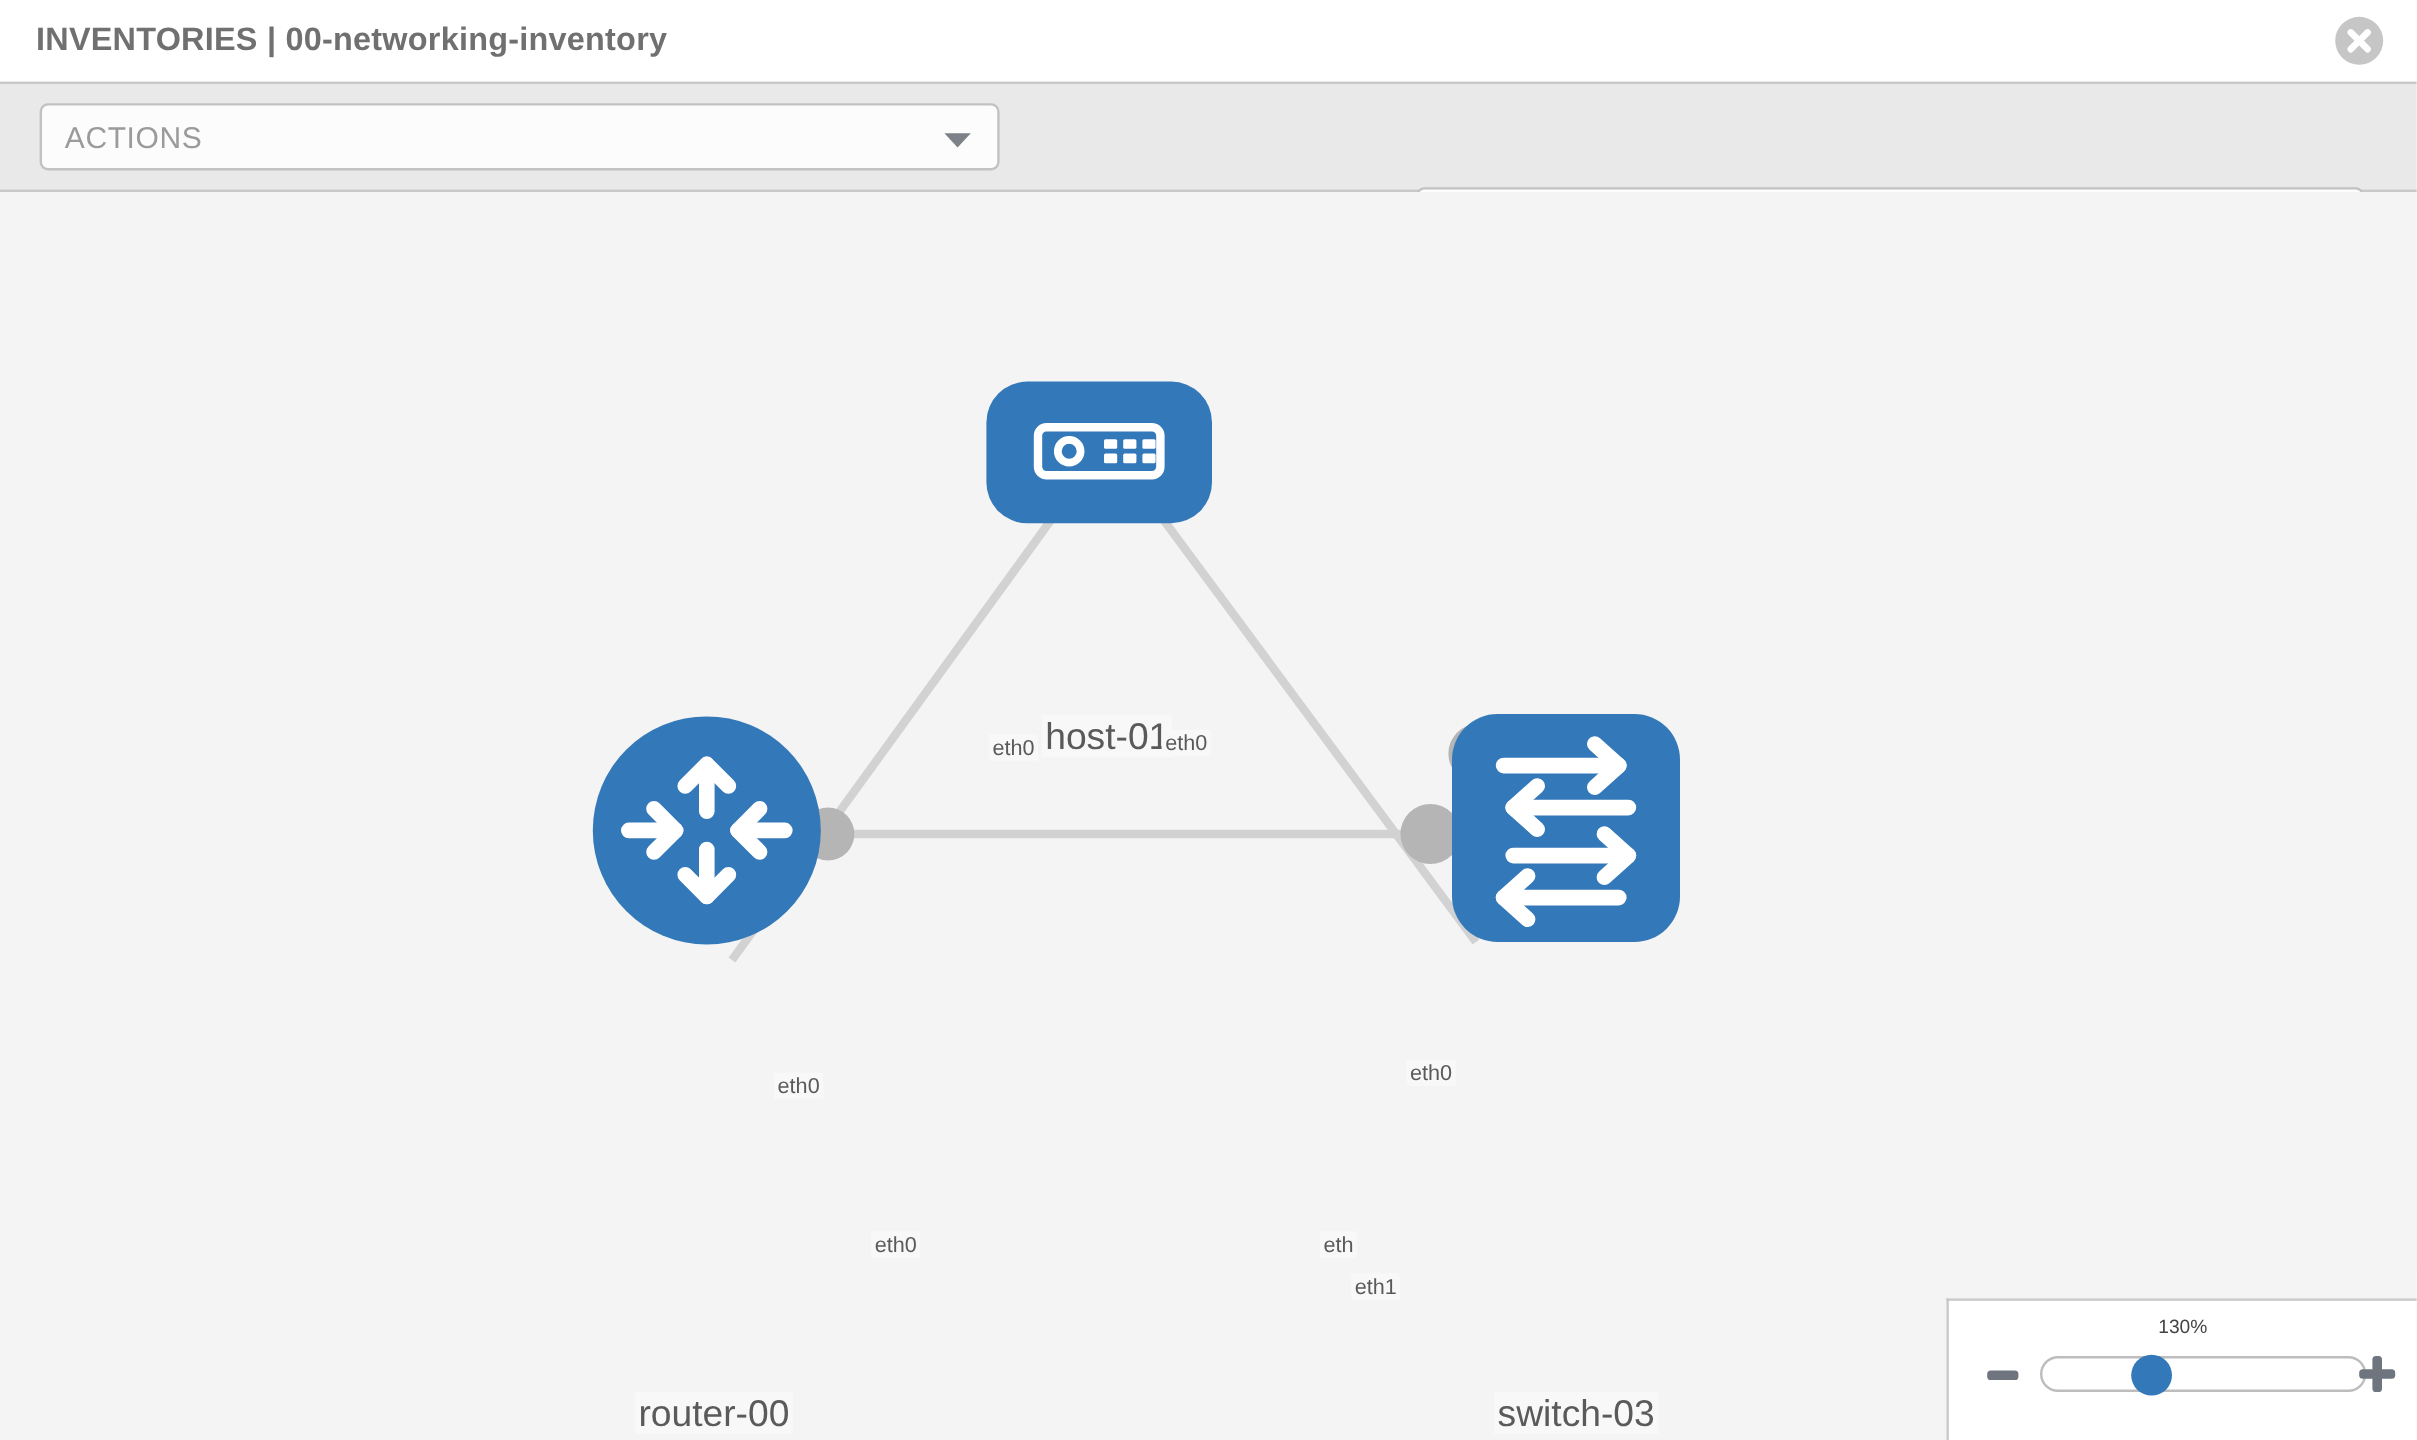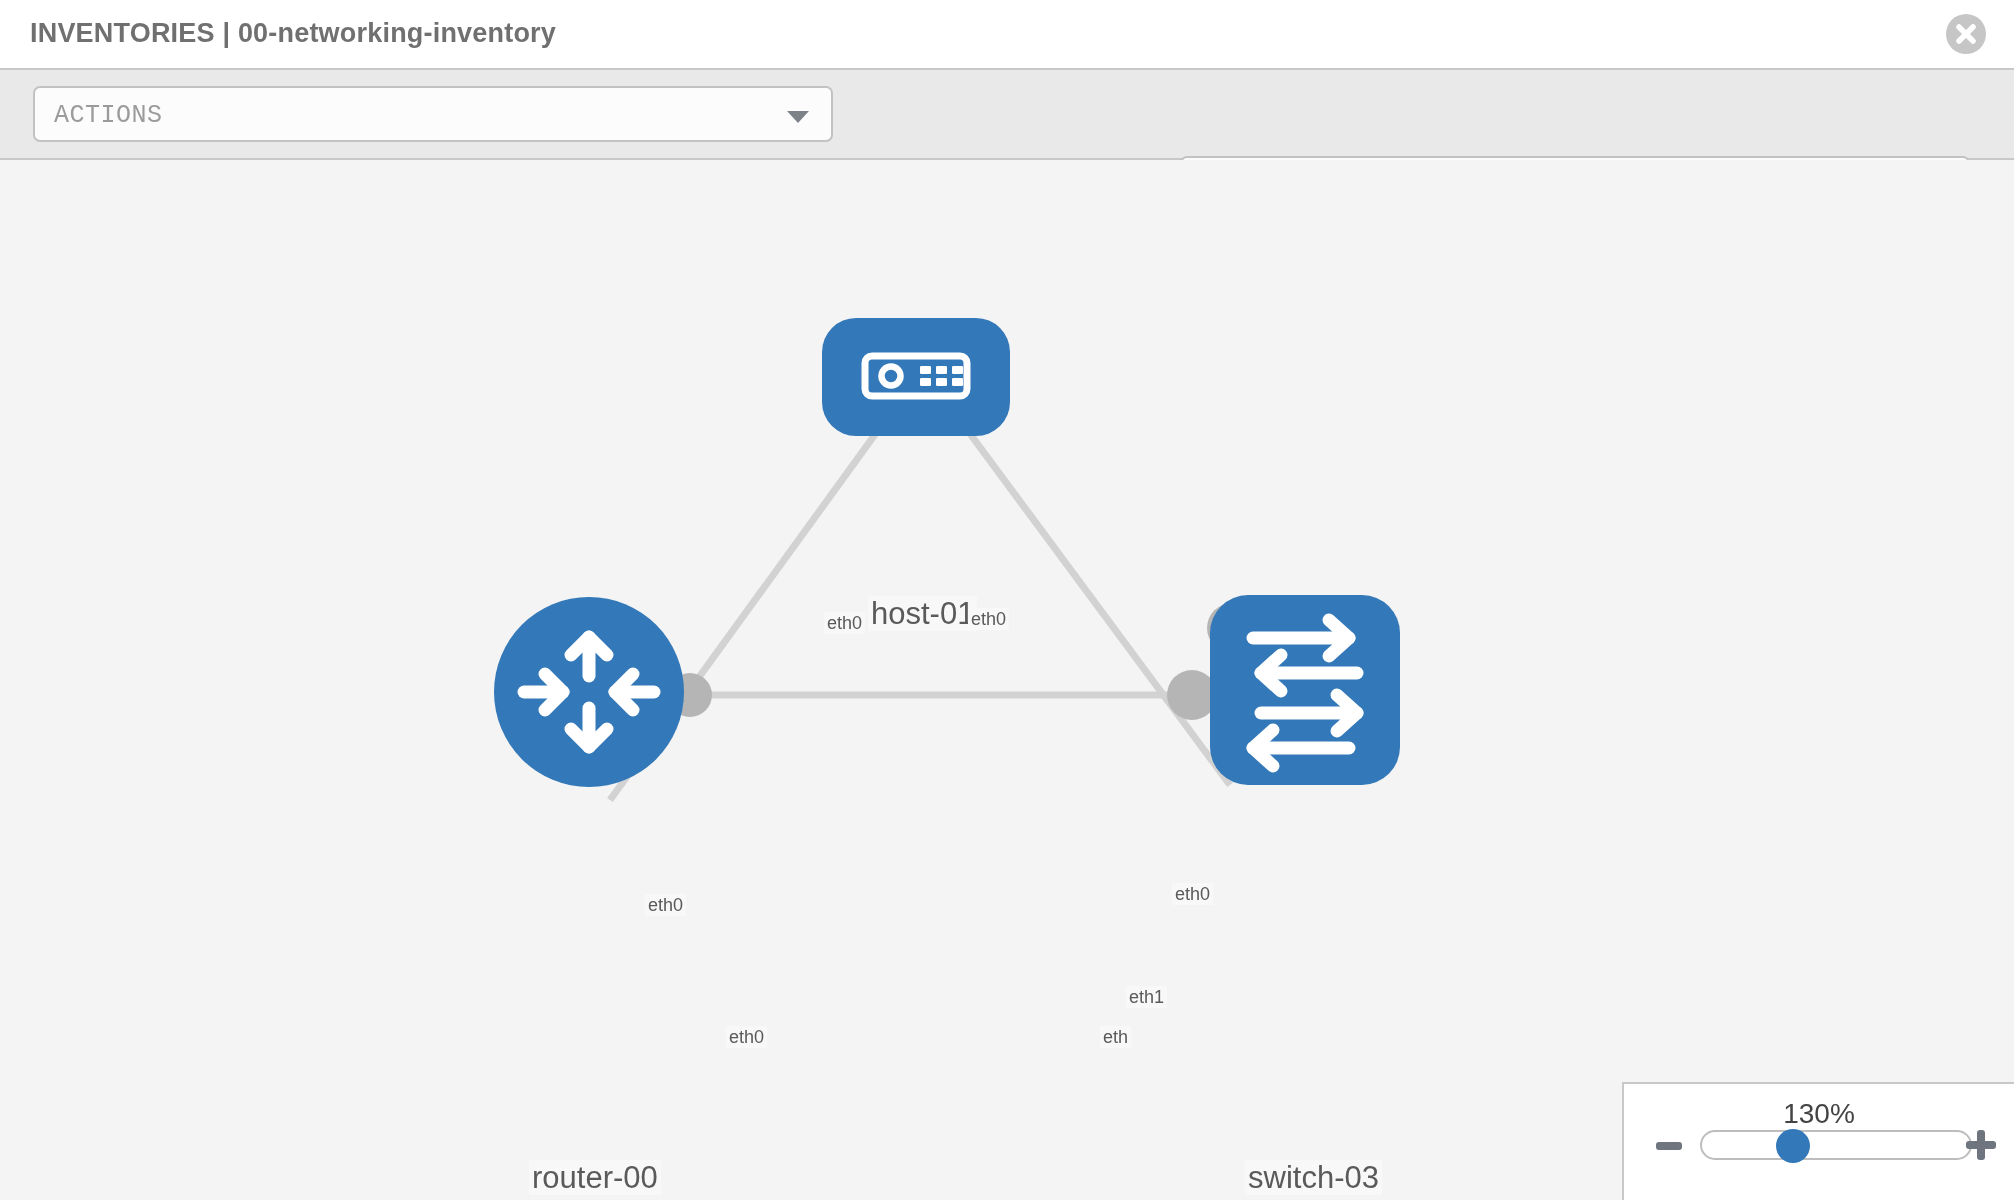--- a/index.html
+++ b/index.html
@@ -66,21 +66,20 @@
     position: absolute;
     left: 33px;
     top: 16px;
     width: 800px;
     height: 56px;
     background: #fcfcfc;
     border: 2px solid #c2c2c2;
     border-radius: 7px;
     box-sizing: border-box;
     cursor: pointer;
-    font-family: Liberation Mono, monospace;
   }
   .actions-label {
     position: absolute;
     left: 19px;
     top: 13px;
     font-size: 25px;
     color: #9b9b9b;
     letter-spacing: 0.5px;
   }
   .caret {
@@ -164,21 +163,21 @@
     border-right: none;
     border-bottom: none;
     box-sizing: border-box;
   }
   .zoom-value {
     position: absolute;
     top: 14px;
     left: 0;
     width: 100%;
     text-align: center;
-    font-size: 28px;
+    font-size: 16px;
     color: #444;
   }
   .zoom-minus {
     position: absolute;
     left: 32px;
     top: 58px;
     width: 26px;
     height: 8px;
     border-radius: 3px;
     background: #6f757e;
@@ -338,21 +337,21 @@
 
     <div class="node-label small" style="left:824px; top:452px;">eth0</div>
     <div class="node-label big" style="left:868px; top:436px;">host-01</div>
     <div class="node-label small" style="left:968px; top:448px;">eth0</div>
 
     <div class="node-label small" style="left:645px; top:734px;">eth0</div>
     <div class="node-label small" style="left:1172px; top:723px;">eth0</div>
 
     <div class="node-label small" style="left:726px; top:866px;">eth0</div>
     <div class="node-label small" style="left:1100px; top:866px;">eth</div>
-    <div class="node-label small" style="left:1126px; top:826px;">eth1</div>
+    <div class="node-label small" style="left:1126px; top:901px;">eth1</div>
 
     <div class="node-label big" style="left:529px; top:1000px;">router-00</div>
     <div class="node-label big" style="left:1245px; top:1000px;">switch-03</div>
   </div>
 
   <div class="zoom-panel">
     <div class="zoom-value">130%</div>
     <div class="zoom-minus"></div>
     <div class="zoom-track"></div>
     <div class="zoom-thumb"></div>

